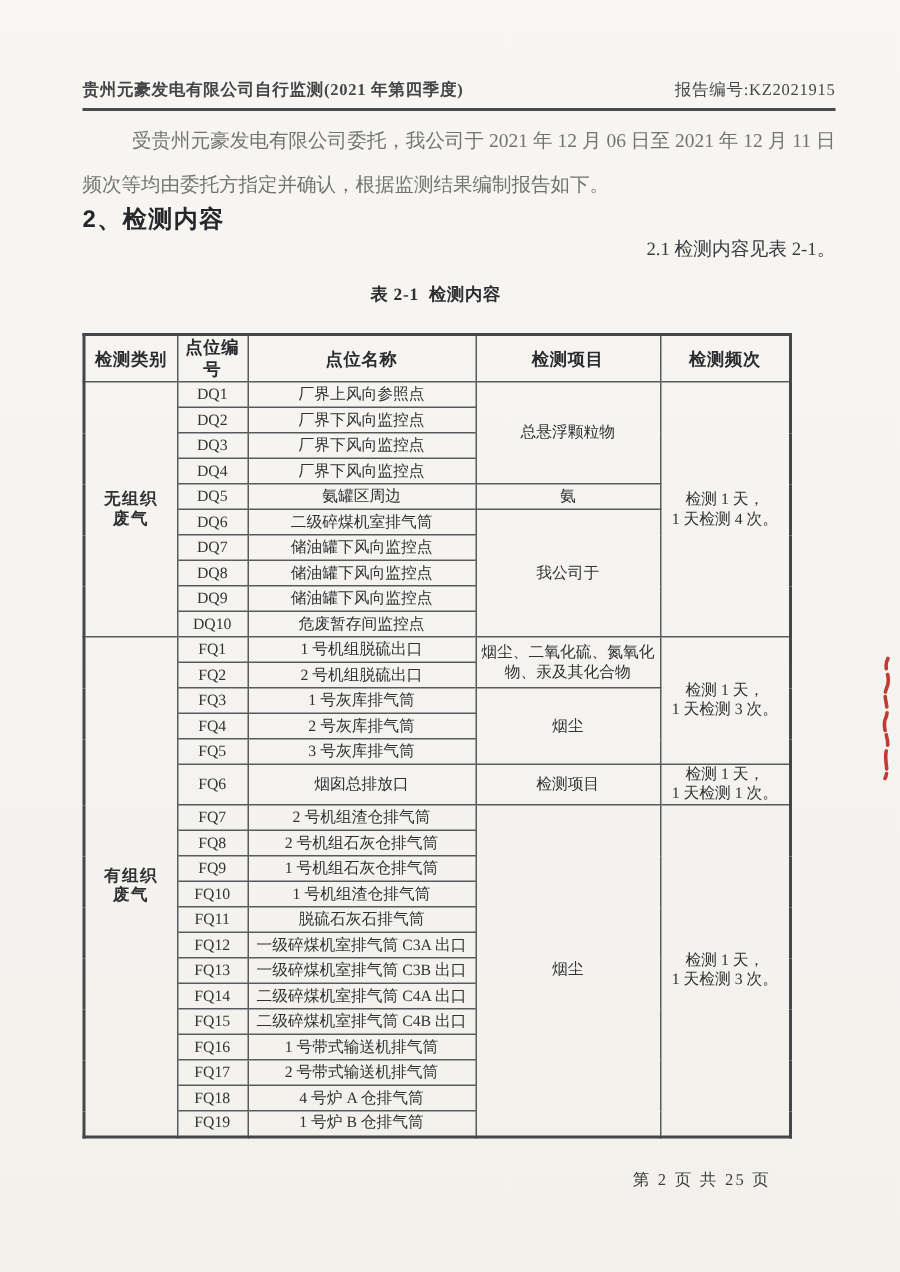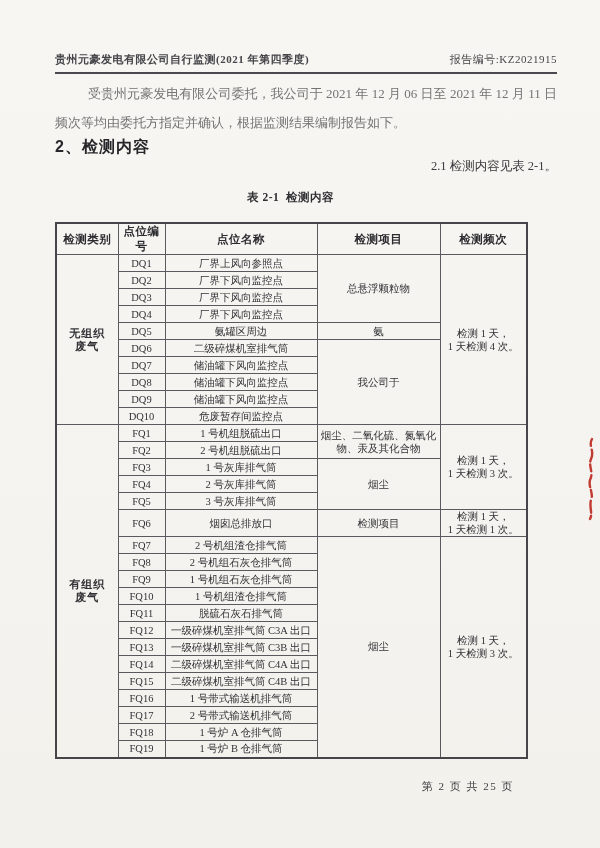--- a/index.html
+++ b/index.html
@@ -232,21 +232,21 @@
         <tr>
           <td>FQ16</td>
           <td>1 号带式输送机排气筒</td>
         </tr>
         <tr>
           <td>FQ17</td>
           <td>2 号带式输送机排气筒</td>
         </tr>
         <tr>
           <td>FQ18</td>
-          <td>1 号炉 A 仓排气筒</td>
+          <td>4 号炉 A 仓排气筒</td>
         </tr>
         <tr>
           <td>FQ19</td>
           <td>1 号炉 B 仓排气筒</td>
         </tr>
       </tbody>
   </table>
 
   <div class="footer-page">第 2 页 共 25 页</div>
 

